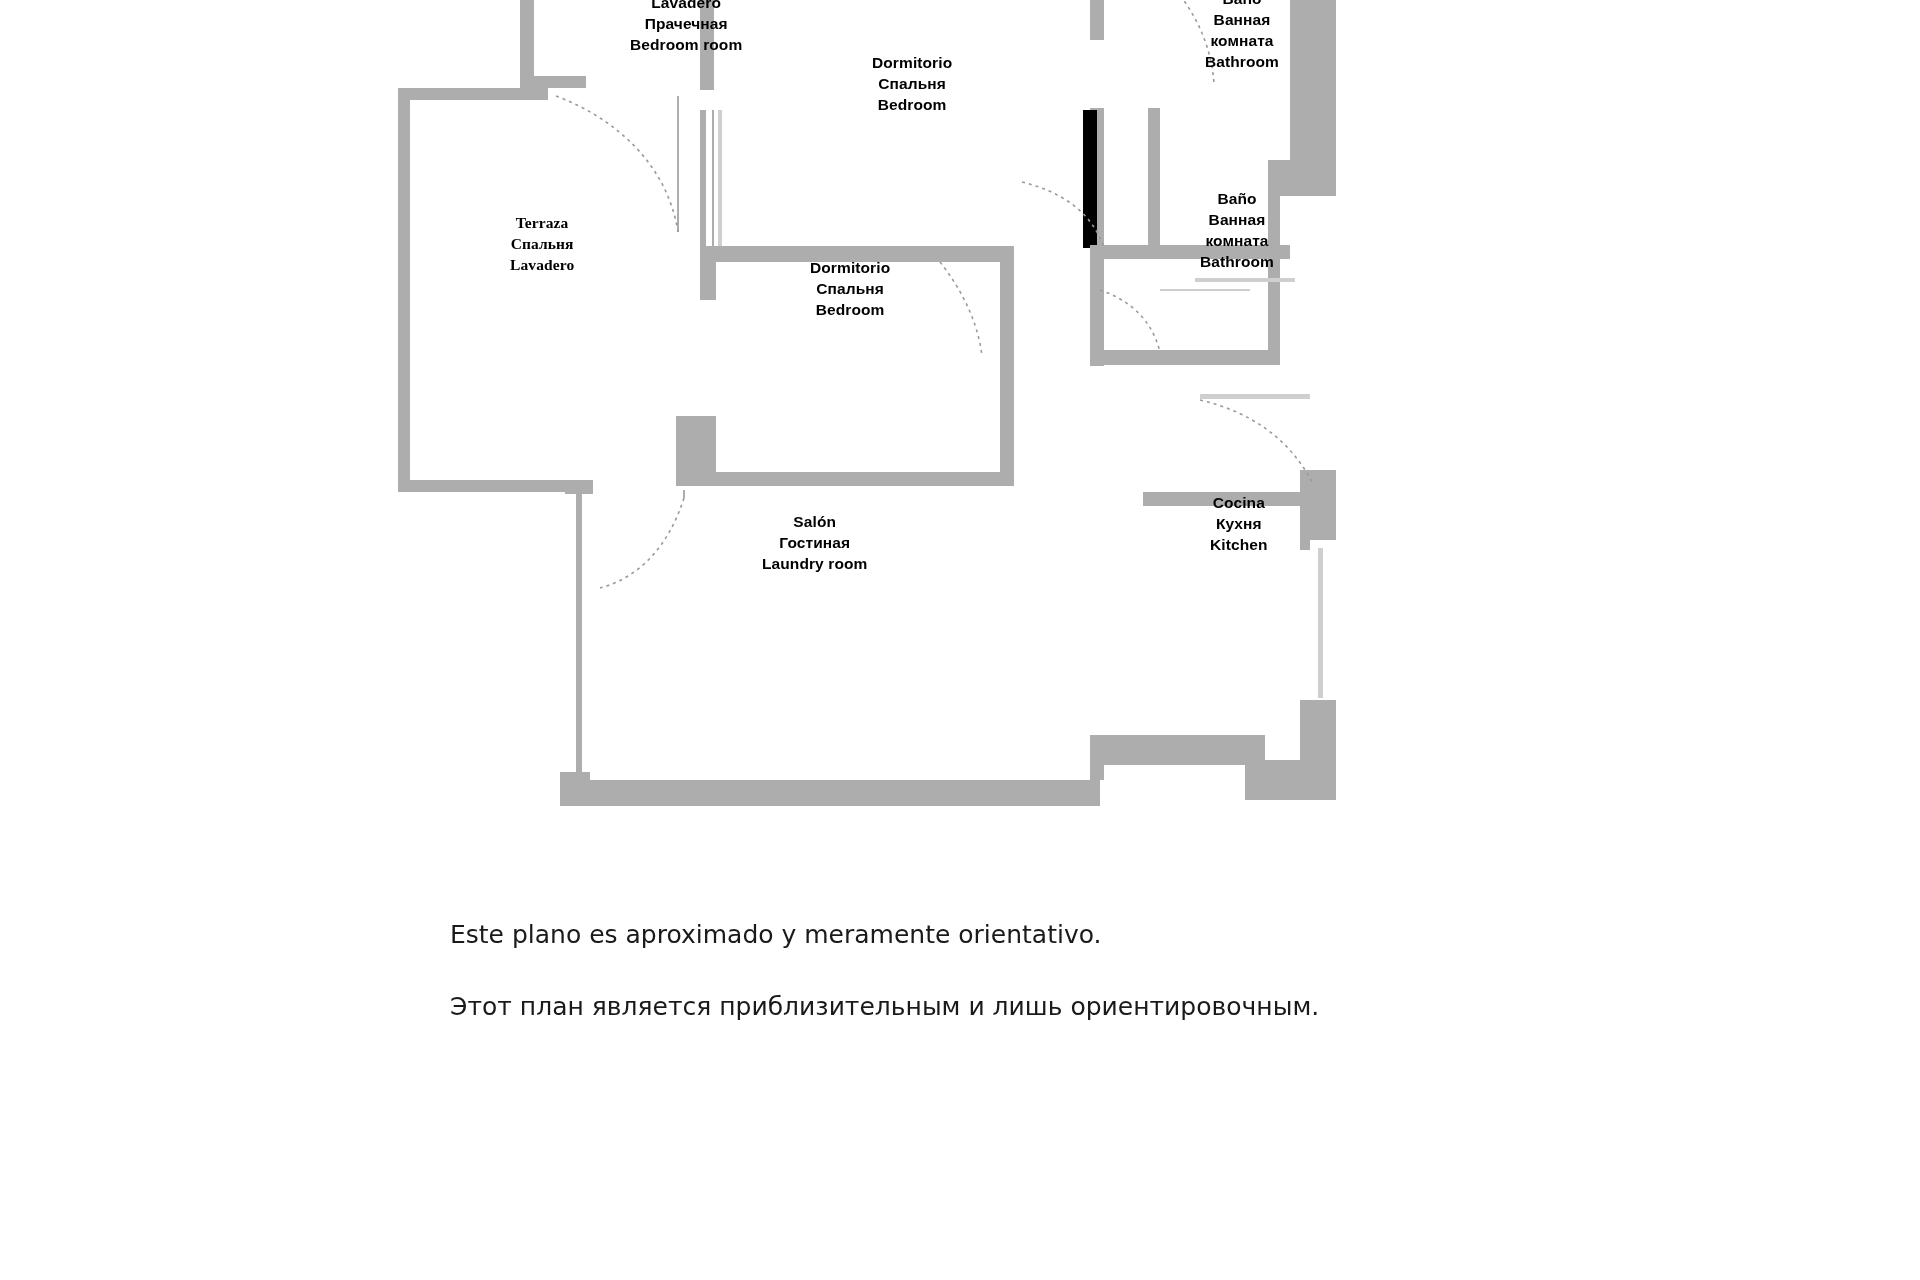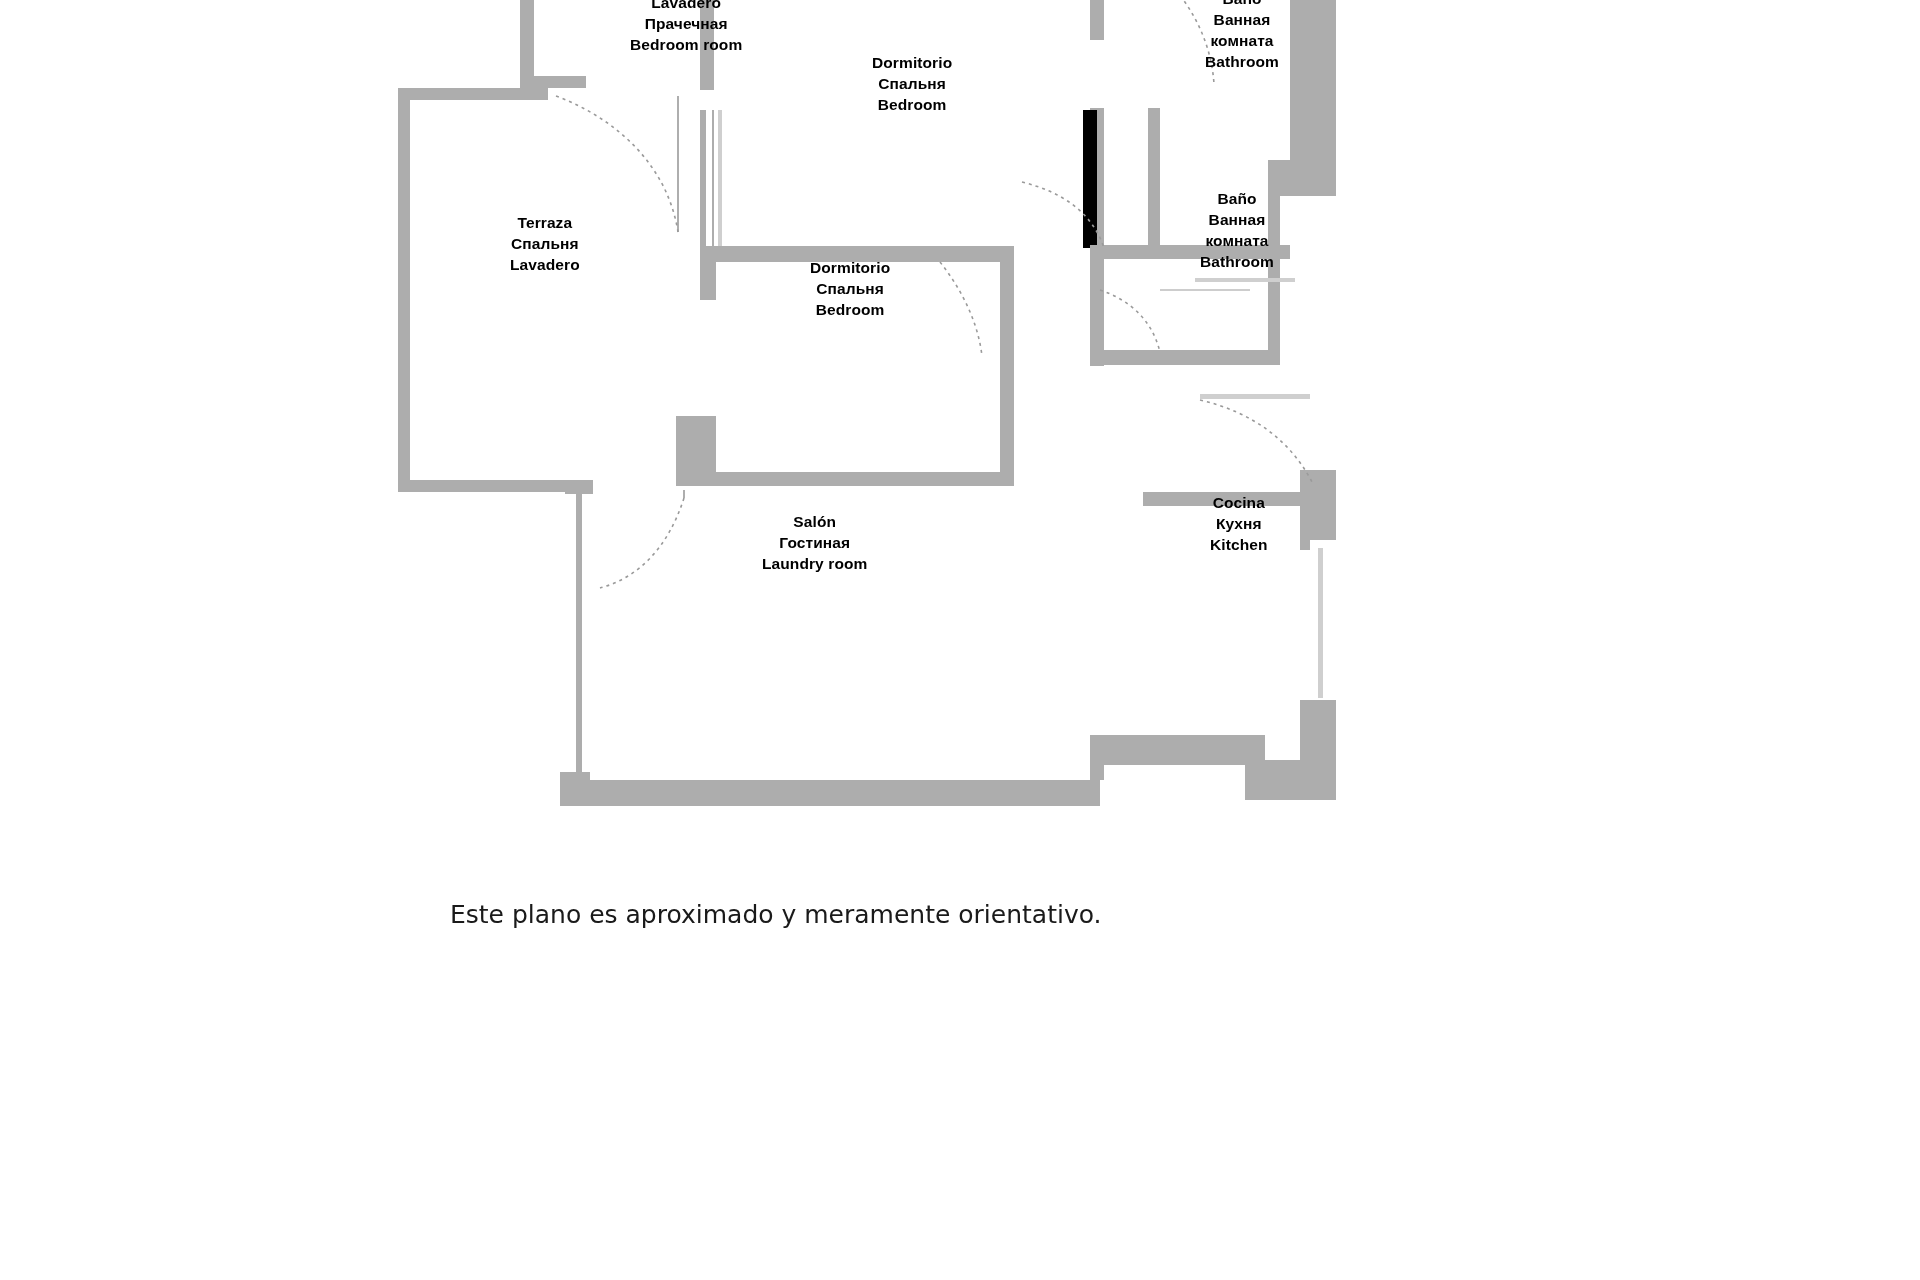--- a/index.html
+++ b/index.html
@@ -37,21 +37,21 @@
     text-align: center;
     white-space: nowrap;
     letter-spacing: 0.1px;
   }
   .room-label span {
     display: block;
   }
   .disclaimer {
     position: absolute;
     left: 450px;
-    top: 900px;
+    top: 920px;
     width: 1100px;
   }
   .disclaimer p {
     margin: 0 0 42px 0;
     font-family: "DejaVu Sans", sans-serif;
     font-size: 25px;
     line-height: 30px;
     color: #1a1a1a;
     font-weight: 400;
   }
@@ -141,21 +141,21 @@
     <span>Bedroom</span>
   </div>
 
   <div class="room-label" style="left:1205px; top:-12px;">
     <span>Baño</span>
     <span>Ванная</span>
     <span>комната</span>
     <span>Bathroom</span>
   </div>
 
-  <div class="room-label" style="left:510px; top:212px;">
+  <div class="room-label" style="left:510px; top:212px;font-family:Liberation Serif, serif;">
     <span>Terraza</span>
     <span>Спальня</span>
     <span>Lavadero</span>
   </div>
 
   <div class="room-label" style="left:1200px; top:188px;">
     <span>Baño</span>
     <span>Ванная</span>
     <span>комната</span>
     <span>Bathroom</span>
@@ -174,15 +174,16 @@
   </div>
 
   <div class="room-label" style="left:762px; top:511px;">
     <span>Salón</span>
     <span>Гостиная</span>
     <span>Laundry room</span>
   </div>
 
   <div class="disclaimer">
     <p>Este plano es aproximado y meramente orientativo.</p>
+    <p>Этот план является приблизительным и лишь ориентировочным.</p>
   </div>
 
 </div>
 
 </body></html>

